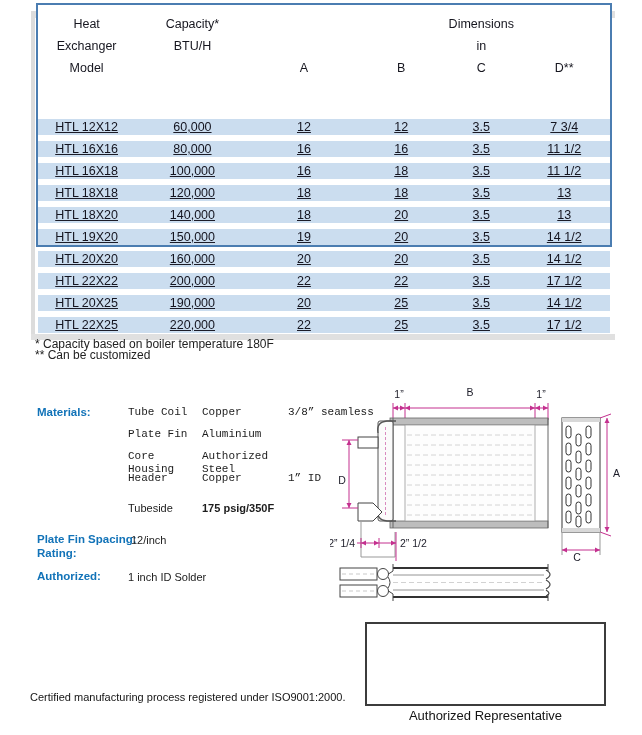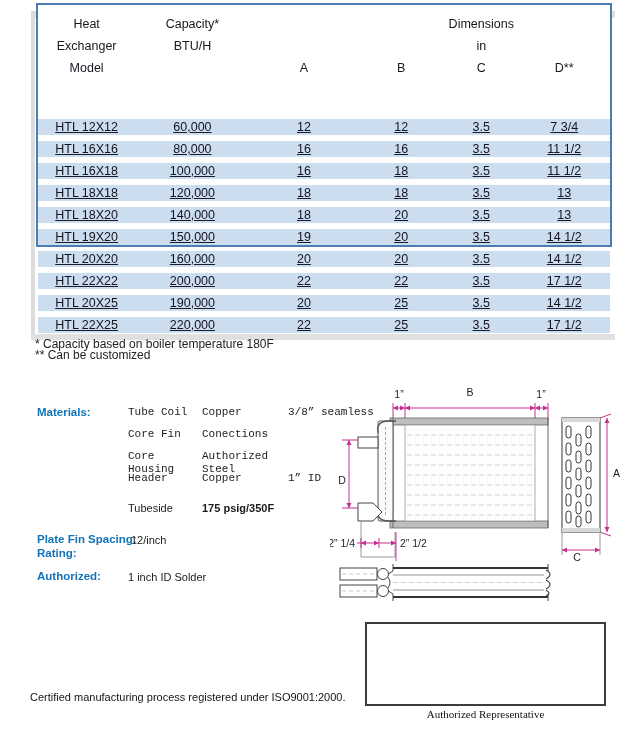--- a/index.html
+++ b/index.html
@@ -41,21 +41,21 @@
   
   .spec-label { font-size:11.5px; font-weight:bold; color:#1273b8; }
   .spec-val   { font-size:11px; color:#1c1c1c; }
   .materials-grid { left:128px; top:406px; width:260px;font-family:Liberation Mono, monospace; }
   .mat-row { display:grid; grid-template-columns:74px 86px auto; height:22px; }
   .mat-row div { font-size:11px; color:#1c1c1c; line-height:13px; }
 
   
   .cert-text { left:30px; top:691px; font-size:11px; color:#141414;text-align:center; }
   .sig-box   { left:365px; top:622px; width:241px; height:84px; border:2px solid #3c3c3c; background:#fff; }
-  .sig-label { left:365px; top:708px; width:241px; text-align:center; font-size:11px; color:#141414;font-family:Liberation Serif, serif; }
+  .sig-label { left:365px; top:708px; width:241px; text-align:center; font-size:13px; color:#141414; }
 
   svg text { font-family:"Liberation Sans", sans-serif; }
 </style>
 </head>
 <body>
 
 <div class="abs edge-top"></div>
 <div class="abs edge-left"></div>
 <div class="abs edge-bottom"></div>
 
@@ -195,22 +195,22 @@
 <div class="abs spec-label" style="left:37px; top:406px;">Materials:</div>
 <div class="abs materials-grid">
 
     <div class="mat-row">
       <div>Tube Coil</div>
       <div>Copper</div>
       <div>3/8” seamless</div>
     </div>
 
     <div class="mat-row">
-      <div>Core Fin</div>
-      <div>Conections</div>
+      <div>Plate Fin</div>
+      <div>Aluminium</div>
       <div></div>
     </div>
 
     <div class="mat-row">
       <div>Core Housing</div>
       <div>Authorized Steel</div>
       <div></div>
     </div>
 
     <div class="mat-row">

